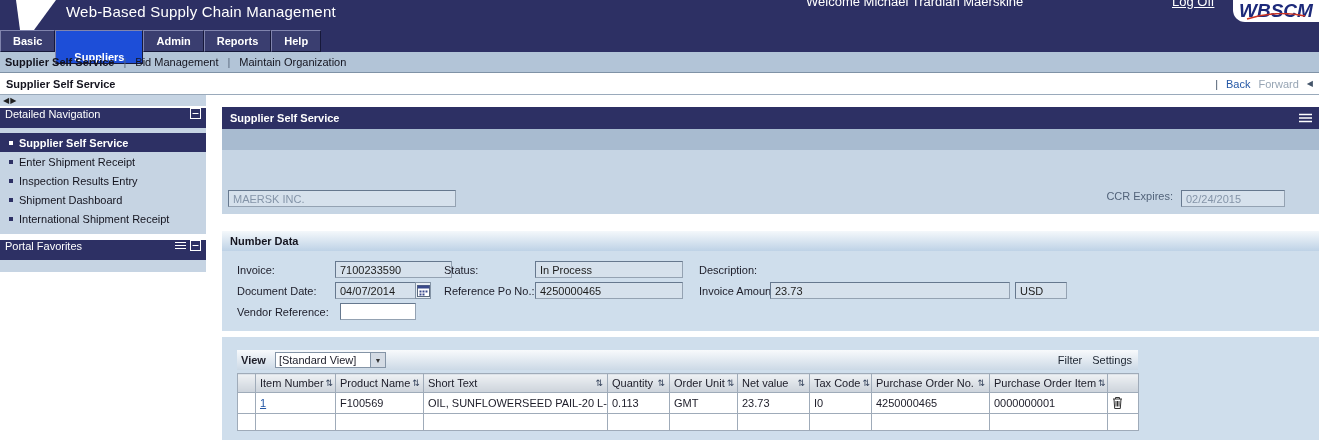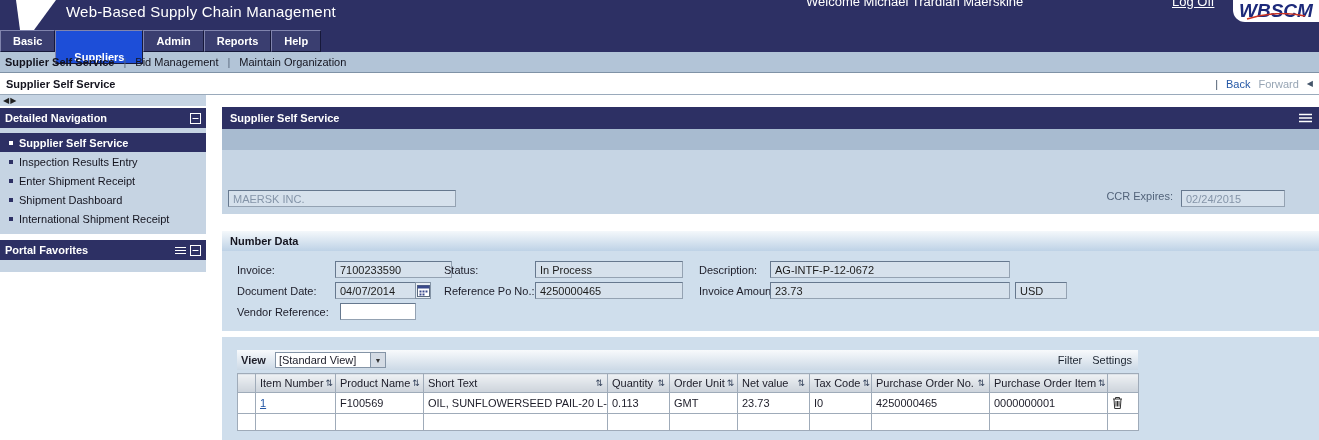--- a/index.html
+++ b/index.html
@@ -52,22 +52,22 @@
   .fwd-link { color: #97a5b4; }
   .hist-arrow { color: #44556a; font-size: 8px; cursor: pointer; }
   
   .body-row { height: 345px; display: flex; }
   
   .sidebar { width: 206px; flex: none; background: #fff; }
   .strip { height: 11px; background: #c6d4e3; display: flex; align-items: center; padding-left: 3px; }
   .arrows { font-size: 8px; color: #222; letter-spacing: 1px; cursor: pointer; }
   .strip-gap { height: 2px; background: #fff; }
   .tray-hdr {
-    height: 20px; background: #2d3064; color: #fff; font-weight: bold; font-size: 11px;
-    display: flex; align-items: center; justify-content: space-between; padding: 0 5px;
+    height: 20px; background: #2d3064; color: #fff; font-weight: normal; font-size: 11px;
+    display: flex; align-items: flex-start; justify-content: space-between; padding: 0 5px;
   }
   .nav-items { background: #c6d4e3; padding: 5px 0 6px; }
   .nav-item { height: 19px; display: flex; align-items: center; padding-left: 9px; font-size: 11px; color: #14141f; cursor: pointer; }
   .nav-item .bullet { width: 4px; height: 4px; background: #2d3064; margin-right: 6px; flex: none; }
   .nav-item.selected { background: #2d3064; color: #fff; font-weight: bold; }
   .nav-item.selected .bullet { background: #fff; }
   .tray-gap { height: 6px; background: #fff; }
   .pf-icons { display: flex; gap: 4px; align-items: center; }
   .pf-body { height: 12px; background: #c6d4e3; }
   
@@ -185,25 +185,25 @@
         <line x1="2.5" y1="5.5" x2="8.5" y2="5.5" stroke="#fff"></line>
       </svg>
     </div>
     <div class="nav-items">
       <div class="nav-item selected">
         <span class="bullet"></span>
         <span>Supplier Self Service</span>
       </div>
       <div class="nav-item">
         <span class="bullet"></span>
-        <span>Inspection Results Entry</span>
+        <span>Enter Shipment Receipt</span>
       </div>
       <div class="nav-item">
         <span class="bullet"></span>
-        <span>Enter Shipment Receipt</span>
+        <span>Inspection Results Entry</span>
       </div>
       <div class="nav-item">
         <span class="bullet"></span>
         <span>Shipment Dashboard</span>
       </div>
       <div class="nav-item">
         <span class="bullet"></span>
         <span>International Shipment Receipt</span>
       </div>
     </div>
@@ -247,21 +247,20 @@
     <div class="gapw"></div>
 
     <div class="sec-hdr">Number Data</div>
     <div class="bd-body">
       <div class="bd-row">
         <span class="lbl" style="left:15px">Invoice:</span>
         <input class="inp" style="left: 113px; width: 117px;" readonly="" value="7100233590">
         <span class="lbl" style="left:222px">Status:</span>
         <input class="inp" style="left: 313px; width: 148px;" readonly="" value="In Process">
         <span class="lbl" style="left:477px">Description:</span>
-        <input class="inp" style="left: 548px; width: 240px;" readonly="" value="AG-INTF-P-12-0672">
       </div>
       <div class="bd-row">
         <span class="lbl" style="left:15px">Document Date:</span>
         <input class="inp" style="left: 113px; width: 86px;" value="04/07/2014">
         <button class="cal-btn" style="left:193px">
           <svg width="13" height="13">
             <rect x="0.5" y="1.5" width="12" height="11" fill="#fff" stroke="#5a6a7e"></rect>
             <rect x="0.5" y="1.5" width="12" height="3" fill="#3a4a8c"></rect>
             <rect x="2.5" y="6.5" width="2" height="2" fill="#3a4a8c"></rect>
             <rect x="5.5" y="6.5" width="2" height="2" fill="#3a4a8c"></rect>

